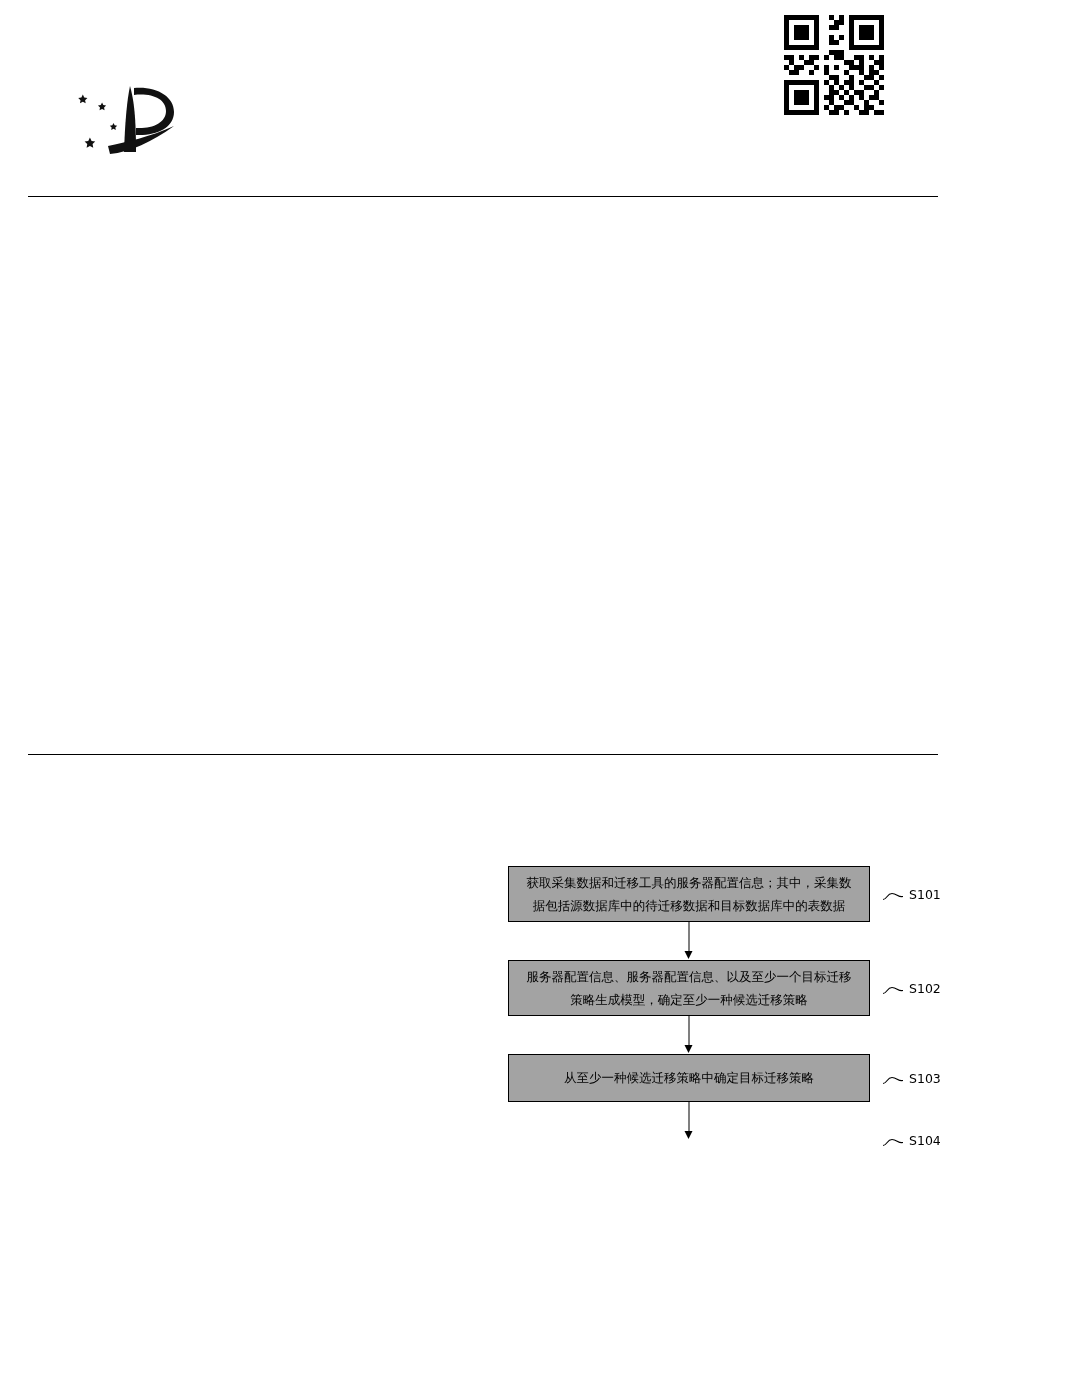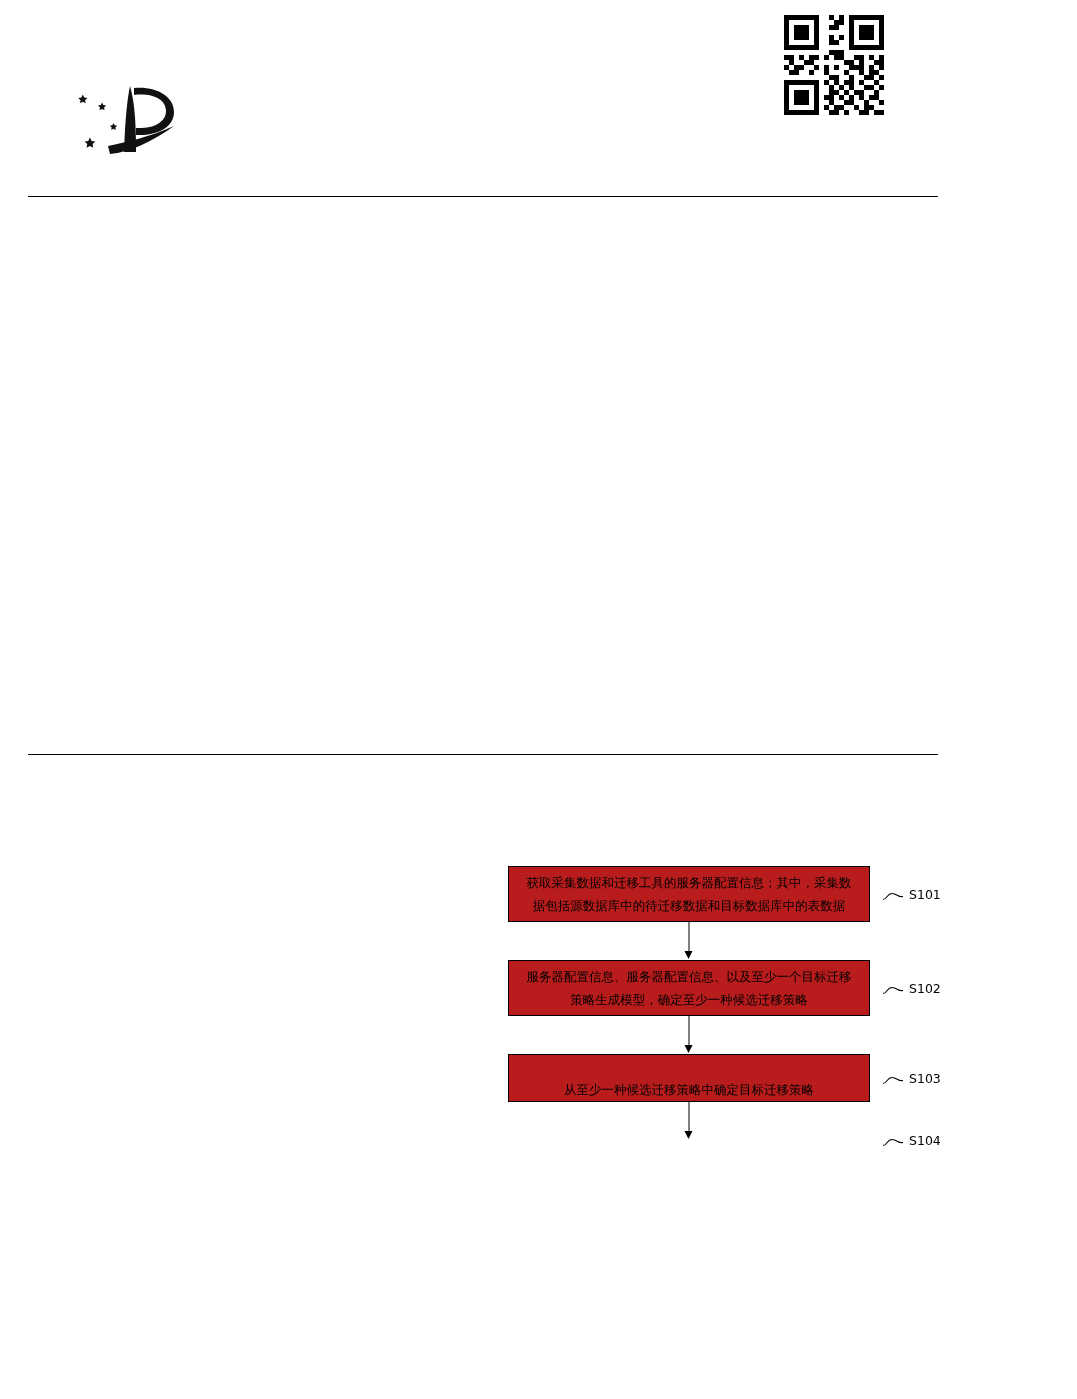--- a/index.html
+++ b/index.html
@@ -55,34 +55,34 @@
     position: absolute;
     left: 508px;
     top: 866px;
     width: 430px;
   }
 
   .node {
     position: relative;
     width: 362px;
     border: 1.3px solid #000;
-    background: #b91c1c;
+    background: #a3a3a3;
     box-sizing: border-box;
     display: flex;
     align-items: center;
     justify-content: center;
     text-align: center;
     font-family: "DejaVu Sans", "Liberation Sans", sans-serif;
     font-size: 12.5px;
     line-height: 1.85;
     color: #000;
     padding: 0 14px;
   }
   .node-tall { min-height: 56px; }
-  .node-short { min-height: 48px; align-items: flex-end; }
+  .node-short { min-height: 48px; }
 
   .node-text {
     display: block;
     width: 100%;
   }
 
   .connector {
     width: 362px;
     height: 38px;
     position: relative;

